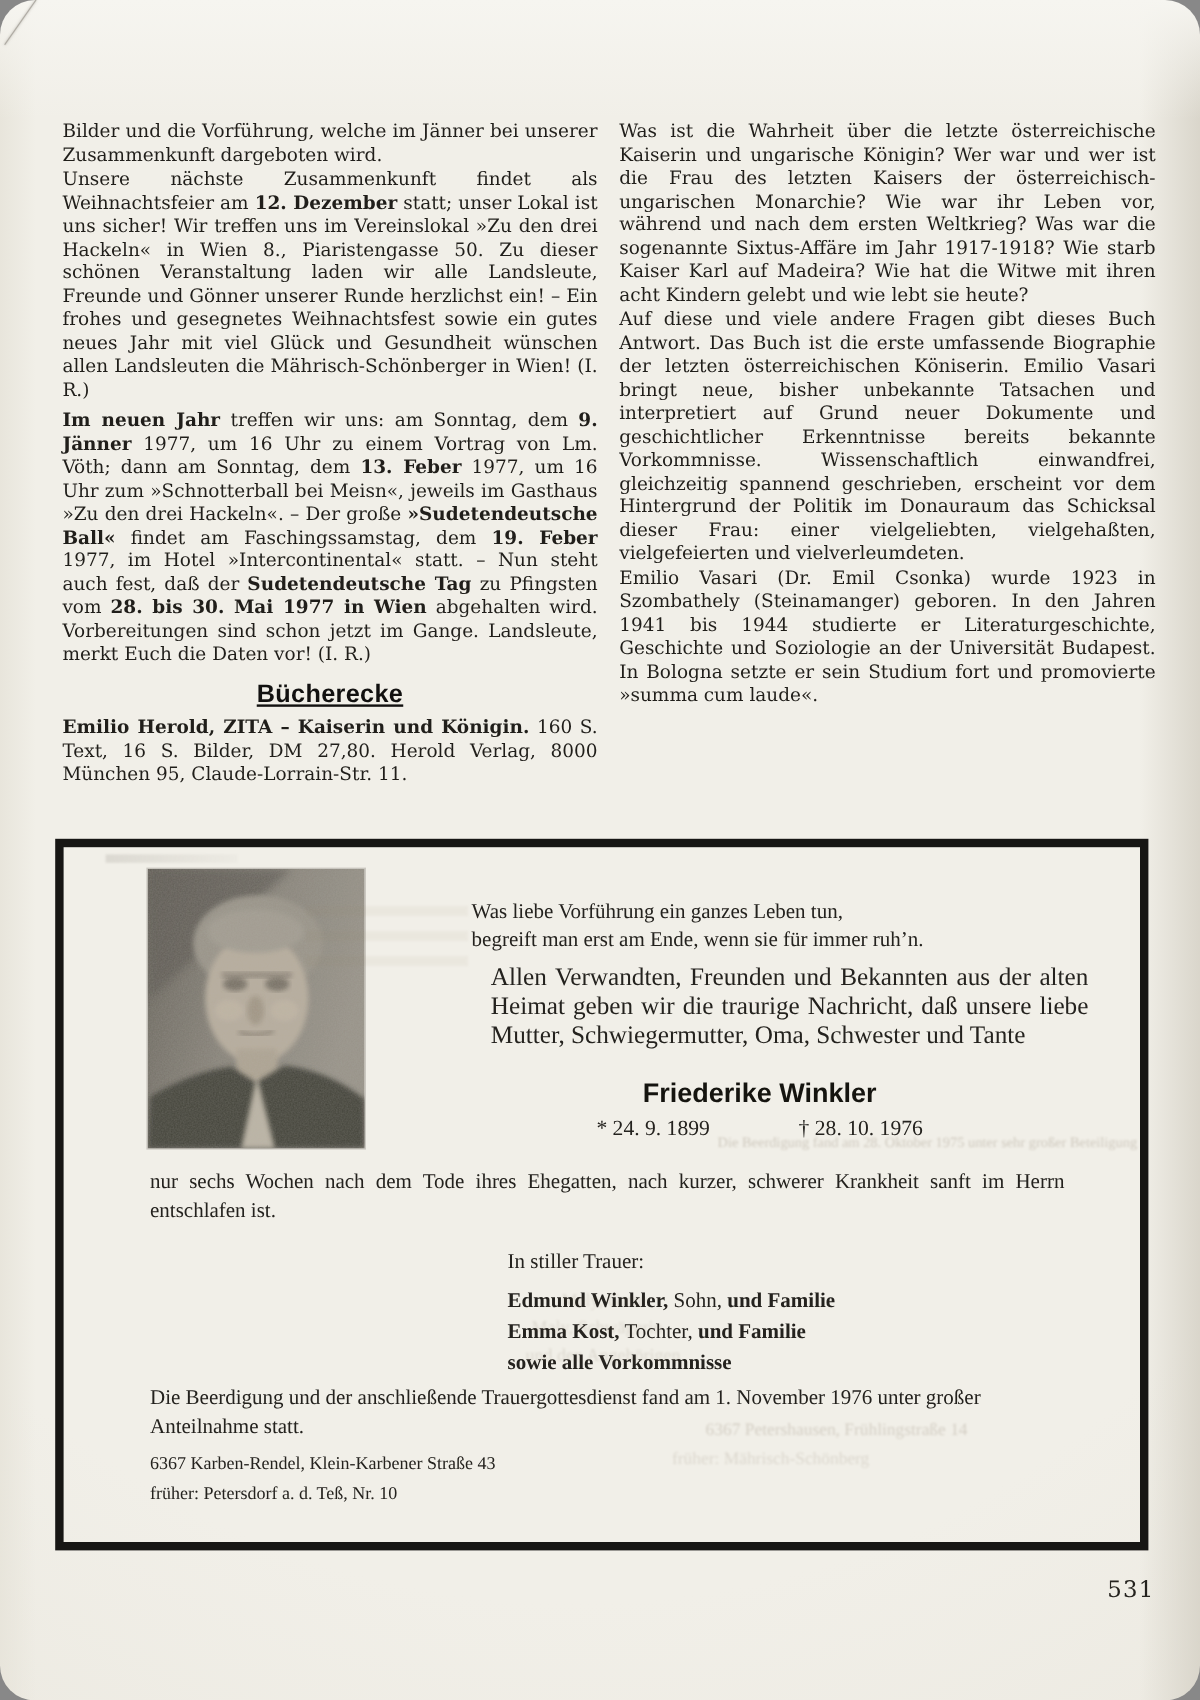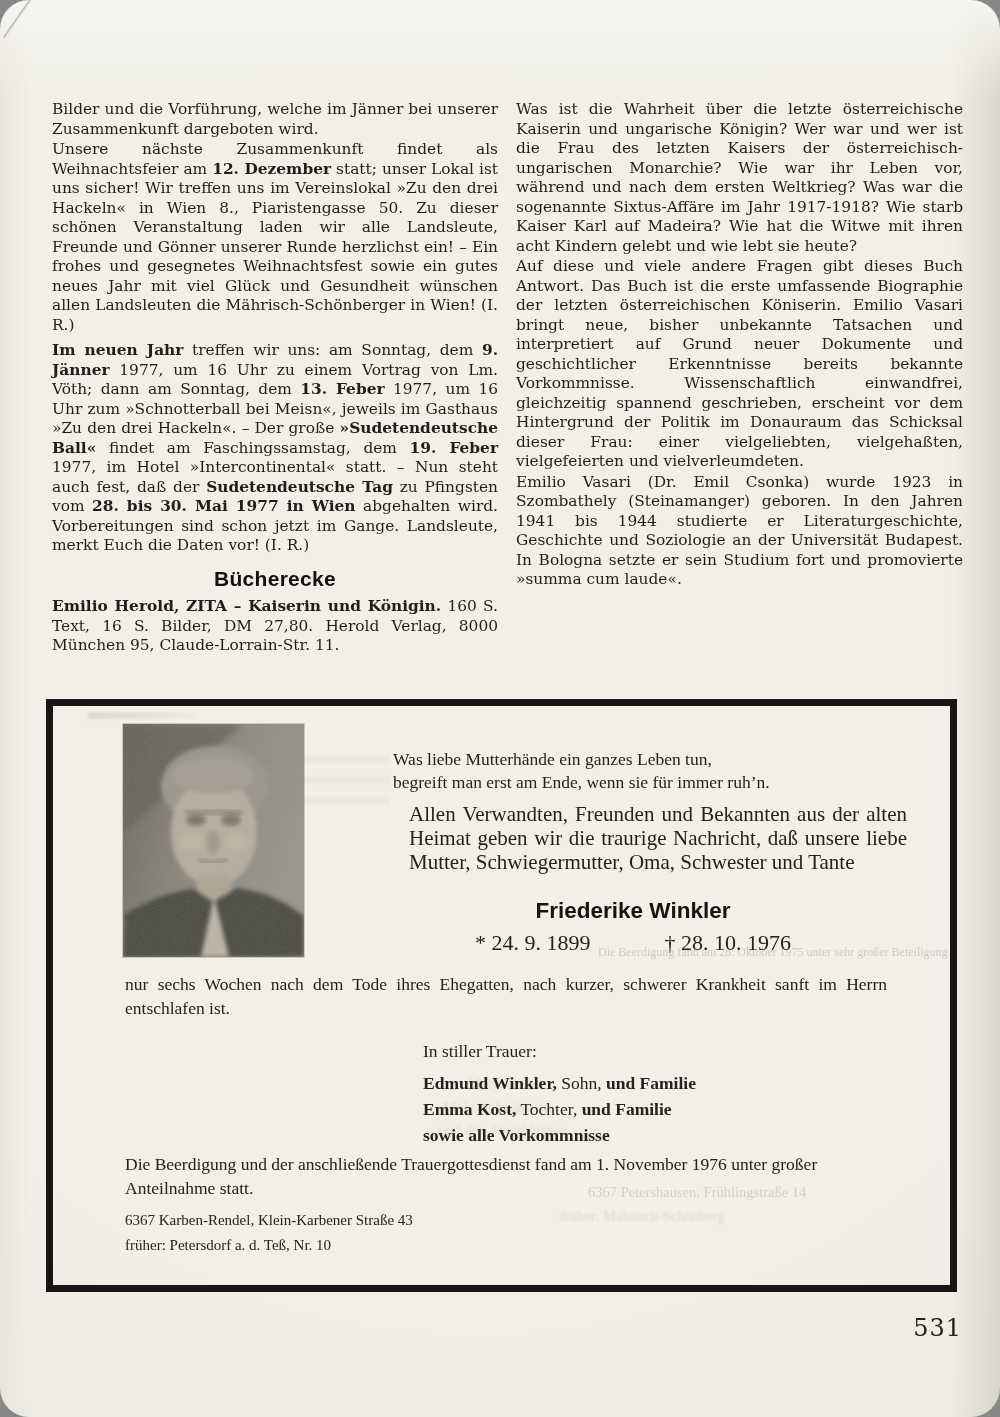--- a/index.html
+++ b/index.html
@@ -29,21 +29,21 @@
   .col{
     font-family:"DejaVu Serif", serif; font-size:15.4px; line-height:19.5px;
     text-align:justify; color:var(--ink); hyphens:auto; -webkit-hyphens:auto;
   }
   .col p{margin:0;}
   .col p + p{margin-top:1px;}
   .col p.gap{margin-top:6px;}
   .b{font-weight:bold;}
   .section-heading{
     font-family:"Liberation Sans", sans-serif; font-weight:bold; font-size:21px;
-    text-align:center; margin:13px 0 9px 0; letter-spacing:.3px; color:#121110;
+    text-align:center; margin:13px 0 9px 0; letter-spacing:.3px; color:#121110;text-decoration:underline;
   }
   
   .obit-box{
     position:absolute; left:46px; top:699px; width:897px; height:579px;
     border:7px solid var(--border); background:transparent;
   }
   .obit-box, .obit-box *{box-sizing:content-box;}
   .obit{position:absolute; font-family:"Liberation Serif", serif; color:#24221e;}
   .photo{
     left:70px; top:18px; width:181px; height:233px; overflow:hidden;
@@ -51,21 +51,21 @@
   }
   .photo svg{display:block;}
   .verse{left:340px; top:42px; font-size:17.5px; line-height:23px;}
   .announce{left:356px; top:96px; width:498px; font-size:21px; line-height:24px; text-align:justify;}
   .obit-name{
     left:300px; top:192px; width:560px; text-align:center;
     font-family:"Liberation Sans", sans-serif; font-weight:bold; font-size:22.5px; color:#15140f;
   }
   .obit-dates{
     left:300px; top:224px; width:560px; display:flex; justify-content:center; gap:74px;
-    font-size:22px;
+    font-size:18px;
   }
   .continuation{left:72px; top:266px; width:762px; font-size:17.5px; line-height:24px; text-align:justify;}
   .mourn-label{left:370px; top:335px; font-size:17.5px;}
   .mourners{left:370px; top:364px; font-size:17.5px; line-height:26px;}
   .funeral{left:72px; top:446px; width:760px; font-size:17.5px; line-height:24px;}
   .address{left:72px; top:502px; font-size:15px; line-height:25px;}
   
   .bleed{
     position:absolute; font-family:"Liberation Serif", serif; color:#6d5c46;
     filter:blur(.7px); pointer-events:none; white-space:nowrap;
@@ -83,21 +83,21 @@
     filter:blur(1.5px);
   }
   .smudge-2{
     left:88px; top:712px; width:110px; height:7px; opacity:.35;
     background:linear-gradient(90deg, rgba(120,115,105,.5), rgba(120,115,105,.1));
     filter:blur(1px);
   }
   
   .page-number{
     position:absolute; right:38px; top:1314px;
-    font-family:"DejaVu Serif", serif; font-size:24px; color:#24221e; letter-spacing:1px;
+    font-family:"DejaVu Serif", serif; font-size:19px; color:#24221e; letter-spacing:1px;
   }
 </style>
 </head>
 <body>
 
 <div class="page">
   <div class="crease"></div>
 
   <div class="columns">
     <div class="col">
@@ -148,21 +148,21 @@
         <ellipse cx="114" cy="118" rx="12" ry="9" fill="#c2b6a4" opacity="0.55" filter="url(#soft)"></ellipse>
         <rect x="74" y="150" width="34" height="28" fill="#a89d8c" filter="url(#soft)"></rect>
         <path d="M0,233 L2,190 Q40,168 70,165 L90,178 L114,164 Q150,168 181,192 L181,233 Z" fill="#33302c" filter="url(#soft)"></path>
         <polygon points="78,233 91,172 106,233" fill="#c6bdae" opacity="0.9" filter="url(#soft)"></polygon>
         <rect width="181" height="233" filter="url(#grain)" opacity="0.55"></rect>
         <rect width="181" height="233" fill="#efe9db" opacity="0.10"></rect>
       </svg>
     </div>
 
     <div class="obit verse">
-      <div>Was liebe Mutterhände ein ganzes Leben tun,</div>
+      <div>Was liebe Vorführung ein ganzes Leben tun,</div>
       <div>begreift man erst am Ende, wenn sie für immer ruh’n.</div>
     </div>
 
     <div class="obit announce">Allen Verwandten, Freunden und Bekannten aus der alten Heimat geben wir die traurige Nachricht, daß unsere liebe Mutter, Schwiegermutter, Oma, Schwester und Tante</div>
 
     <div class="obit obit-name">Friederike Winkler</div>
 
     <div class="obit obit-dates">
       <span>* 24. 9. 1899</span>
       <span>† 28. 10. 1976</span>

